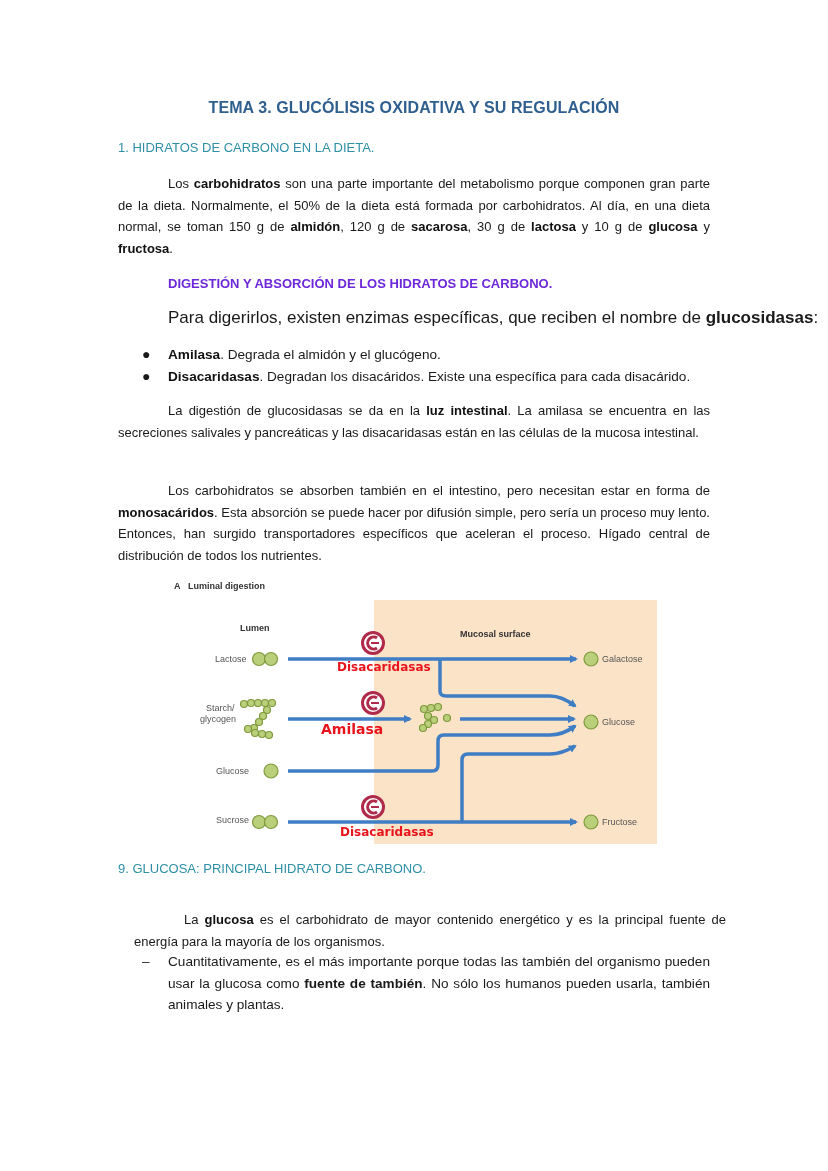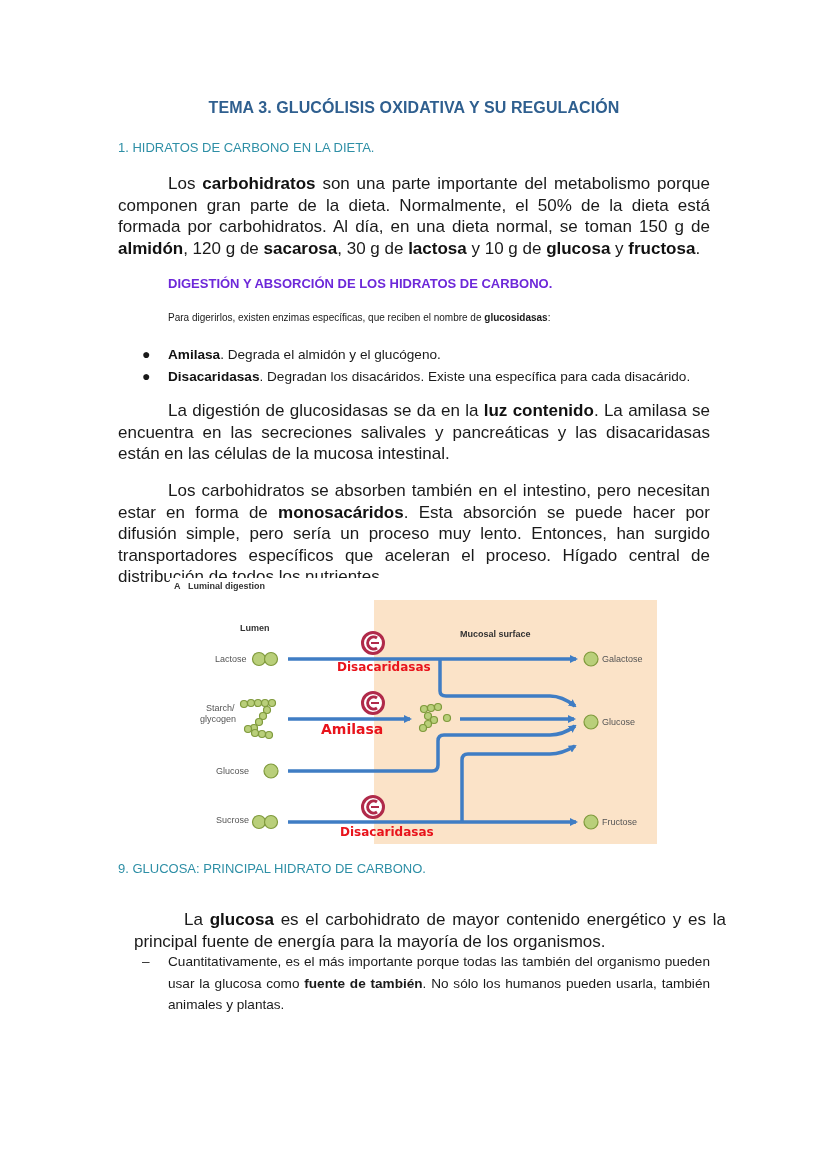--- a/index.html
+++ b/index.html
@@ -3,24 +3,24 @@
 <meta charset="utf-8">
 <style>
   html, body { margin: 0; padding: 0; background: #ffffff; }
   body { width: 828px; height: 1171px; position: relative; overflow: hidden;
          font-family: "Liberation Sans", "DejaVu Sans", sans-serif; color: #1a1a1a; }
   .page { position: absolute; left: 0; top: 0; width: 828px; height: 836px; }
   .title { position: absolute; left: 0; width: 828px; top: 99px; text-align: center;
            font-size: 16px; font-weight: bold; color: #2f5f8f; letter-spacing: 0.1px; }
   .h1 { position: absolute; left: 118px; font-size: 13px; font-weight: normal; color: #2e8fa6; }
   .h2 { position: absolute; left: 168px; font-size: 13px; font-weight: bold; color: #6d28d9; }
-  .para { position: absolute; left: 118px; width: 592px; font-size: 17px; line-height: 21.5px;
+  .para { position: absolute; left: 118px; width: 592px; font-size: 13px; line-height: 21.5px;
           text-align: justify; text-indent: 50px; }
   .para b, .li b { font-weight: bold; color: #111; }
-  .plain { position: absolute; left: 168px; font-size: 10px; line-height: 21.5px; }
+  .plain { position: absolute; left: 168px; font-size: 17px; line-height: 21.5px; }
   .li { position: absolute; left: 168px; font-size: 13.6px; line-height: 21.5px; }
   .bullet { position: absolute; left: -26px; top: 0; font-size: 14px; }
   .dash-item { position: absolute; left: 168px; width: 542px; font-size: 13.6px; line-height: 21.5px; text-align: justify; }
   .dash { position: absolute; left: -26px; top: 0; }
   .figure { position: absolute; left: 170px; top: 578px; width: 487px; height: 266px; }
 </style>
 </head>
 <body>
 
 <div class="page">
@@ -37,21 +37,21 @@
 
   <div class="li" style="top:344px;">
     <span class="bullet">●</span>
     <b>Amilasa</b><span>. Degrada el almidón y el glucógeno.</span>
   </div>
   <div class="li" style="top:366px;">
     <span class="bullet">●</span>
     <b>Disacaridasas</b><span>. Degradan los disacáridos. Existe una específica para cada disacárido.</span>
   </div>
 
-  <p class="para" style="top:400px; margin:0;"><span>La digestión de glucosidasas se da en la </span><b>luz contenido</b><span>. La amilasa se encuentra en las secreciones salivales y pancreáticas y las disacaridasas están en las células de la mucosa intestinal.</span></p>
+  <p class="para" style="top:400px; margin:0;"><span>La digestión de glucosidasas se da en la </span><b>luz intestinal</b><span>. La amilasa se encuentra en las secreciones salivales y pancreáticas y las disacaridasas están en las células de la mucosa intestinal.</span></p>
 
   <p class="para" style="top:480px; margin:0;"><span>Los carbohidratos se absorben también en el intestino, pero necesitan estar en forma de </span><b>monosacáridos</b><span>. Esta absorción se puede hacer por difusión simple, pero sería un proceso muy lento. Entonces, han surgido transportadores específicos que aceleran el proceso. Hígado central de distribución de todos los nutrientes.</span></p>
 
   <div class="figure">
     <svg width="487" height="266" viewBox="0 0 487 266" xmlns="http://www.w3.org/2000/svg">
       <defs>
         <marker id="ah" markerWidth="8" markerHeight="8" refX="6" refY="4" orient="auto" markerUnits="userSpaceOnUse">
           <path d="M0,0 L8,4 L0,8 Z" fill="#3f7dc4"></path>
         </marker>
       </defs>

